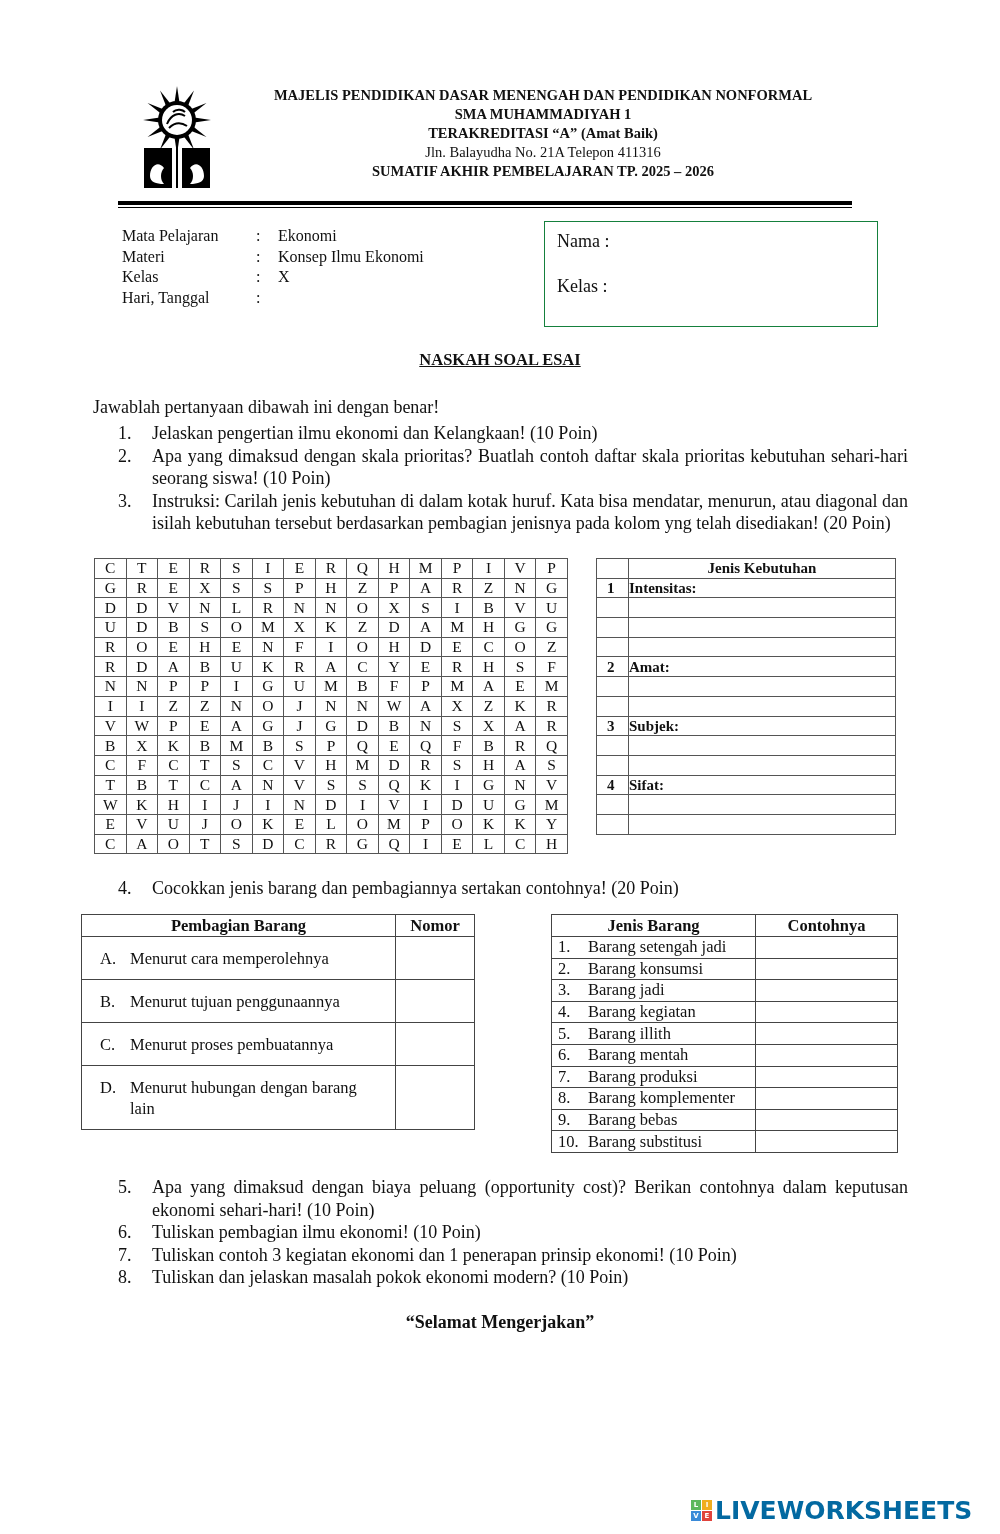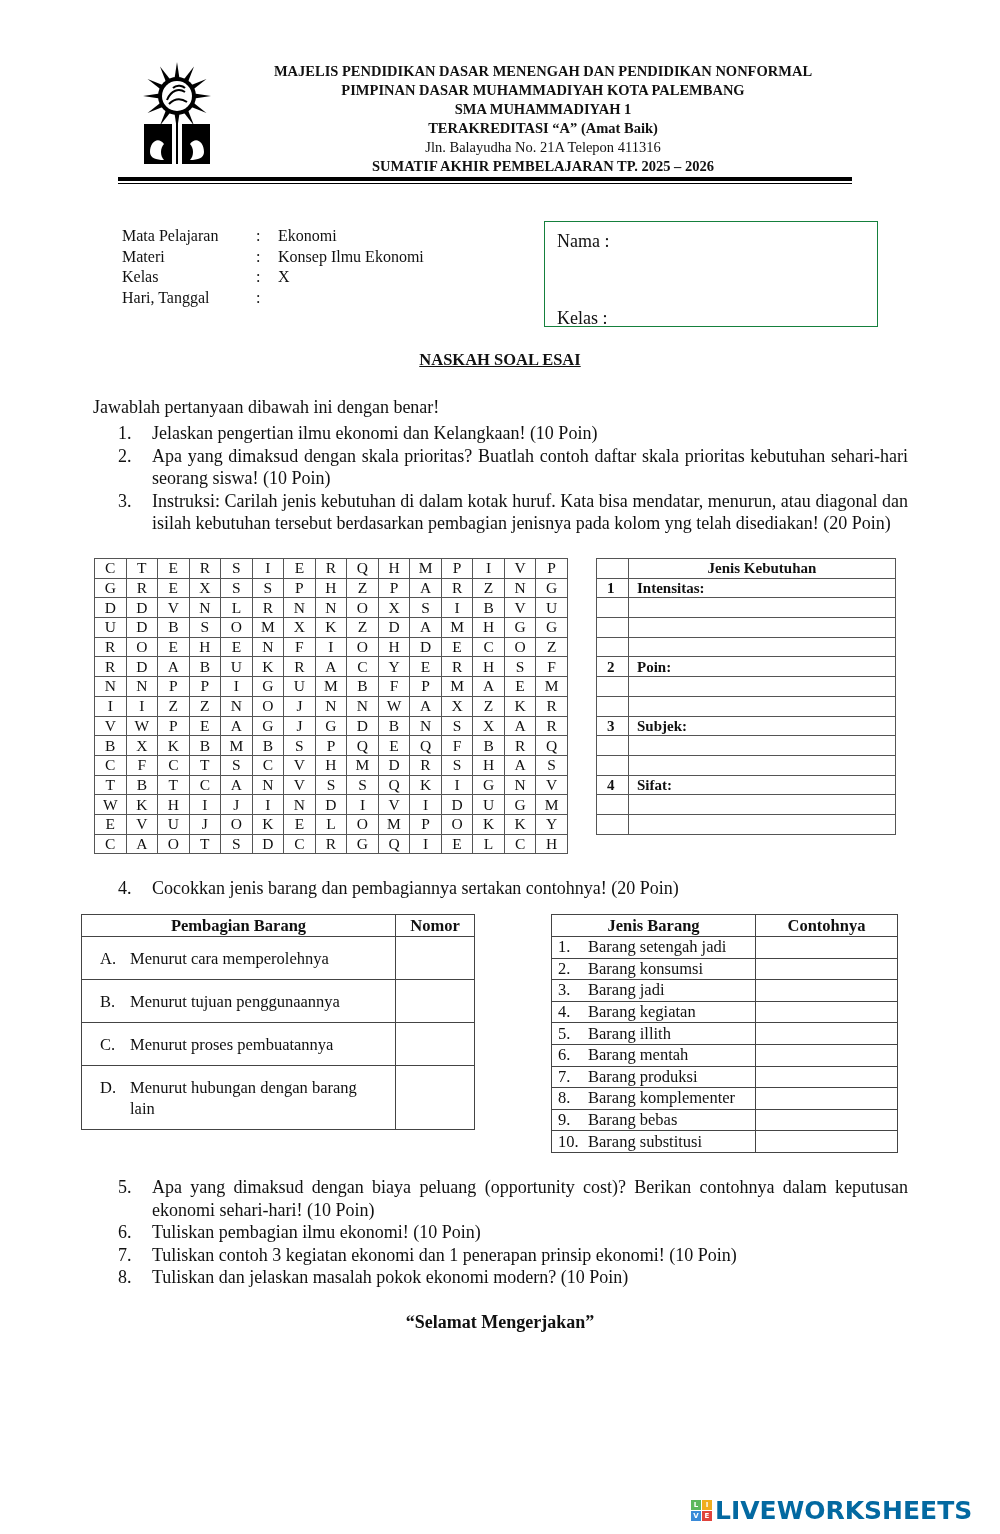--- a/index.html
+++ b/index.html
@@ -1,47 +1,47 @@
 <!DOCTYPE html>
 <html><head>
   <meta charset="utf-8">
   <style>
     * { box-sizing: border-box; margin: 0; padding: 0; }
     html, body { width: 1000px; height: 1534px; background: #ffffff; }
     body { position: relative; font-family: "Liberation Serif", "DejaVu Serif", serif; color: #111; overflow: hidden; }
 
-    .kop { position: absolute; left: 118px; top: 58px; width: 734px; height: 124px; }
+    .kop { position: absolute; left: 118px; top: 82px; width: 734px; height: 124px; }
     .kop-logo { position: absolute; left: 18px; top: 4px; width: 82px; height: 104px; }
     .kop-text { position: absolute; left: 110px; top: 4px; width: 630px; text-align: center; font-size: 14.5px; line-height: 19px; }
     .kop-text .b { font-weight: bold; }
     .kop-line1 { position: absolute; left: 0; top: 119px; width: 734px; height: 4px; background: #000; }
     .kop-line2 { position: absolute; left: 0; top: 125px; width: 734px; height: 1px; background: #000; }
 
     .info { position: absolute; left: 122px; top: 226px; font-size: 16px; line-height: 20.5px; }
     .info-row { display: flex; }
     .info-label { width: 134px; }
     .info-colon { width: 22px; }
     .namebox { position: absolute; left: 544px; top: 221px; width: 334px; height: 106px; border: 1px solid #15803d; font-size: 18px; }
     .namebox .nm { position: absolute; left: 12px; top: 9px; }
-    .namebox .kl { position: absolute; left: 12px; top: 54px; margin-top: 32px; }
+    .namebox .kl { position: absolute; left: 12px; top: 54px; }
 
     .title { position: absolute; left: 0; width: 1000px; top: 350px; text-align: center; font-weight: bold; font-size: 16.5px; text-decoration: underline; }
     .intro { position: absolute; left: 93px; top: 397px; font-size: 18px; }
 
     .qlist { position: absolute; left: 118px; width: 790px; font-size: 18px; line-height: 22.5px; }
     .q { display: flex; text-align: justify; }
     .q .num { width: 34px; flex: none; }
     .q .txt { flex: 1; }
 
     table { border-collapse: collapse; }
     .grid { position: absolute; left: 94px; top: 558px; width: 474px; font-size: 15.5px; }
     .grid td { border: 1px solid #555; text-align: center; height: 19.7px; width: 31.6px; padding: 0; line-height: 18px; }
 
     .kebutuhan { position: absolute; left: 596px; top: 558px; width: 300px; font-size: 15px; }
-    .kebutuhan td, .kebutuhan th { border: 1px solid #555; height: 19.7px; padding: 0 8px; line-height: 18px; }
+    .kebutuhan td, .kebutuhan th { border: 1px solid #555; height: 19.7px; padding: 0 0; line-height: 18px; }
     .kebutuhan th { font-weight: bold; text-align: center; }
     .kebutuhan td.n { width: 32px; text-align: left; font-weight: bold; padding-left: 10px; }
     .kebutuhan td.l { font-weight: bold; }
 
     .pembagian { position: absolute; left: 81px; top: 914px; width: 394px; font-size: 16.5px; }
     .pembagian th, .pembagian td { border: 1px solid #444; }
     .pembagian th { height: 22px; font-weight: bold; text-align: center; }
     .pembagian td.t { padding: 0 10px 0 18px; height: 43px; line-height: 21px; }
     .pembagian td.t .row { display: flex; }
     .pembagian td.t .let { width: 30px; flex: none; }
@@ -87,21 +87,20 @@
       <path d="M-10,4 C-6,-6 2,-8 8,-4 M-8,8 C-2,2 4,2 10,6 M-4,-8 C0,-12 6,-10 8,-8" stroke="#000" stroke-width="2" fill="none"></path>
     </g>
     <rect x="40" y="50" width="2" height="52" fill="#000"></rect>
     <path d="M8,62 L36,62 L36,102 L8,102 Z" fill="#000"></path>
     <path d="M46,62 L74,62 L74,102 L46,102 Z" fill="#000"></path>
     <path d="M14,90 C14,80 22,74 28,82 C24,86 24,94 28,98 C20,98 14,96 14,90 Z" fill="#fff"></path>
     <path d="M68,90 C68,80 60,74 54,82 C58,86 58,94 54,98 C62,98 68,96 68,90 Z" fill="#fff"></path>
   </svg>
   <div class="kop-text">
     <div class="b">MAJELIS PENDIDIKAN DASAR MENENGAH DAN PENDIDIKAN NONFORMAL</div>
-    <div class="b">PIMPINAN DASAR MUHAMMADIYAH KOTA PALEMBANG</div>
     <div class="b">SMA MUHAMMADIYAH 1</div>
     <div class="b">TERAKREDITASI “A” (Amat Baik)</div>
     <div>Jln. Balayudha No. 21A Telepon 411316</div>
     <div class="b">SUMATIF AKHIR PEMBELAJARAN TP. 2025 – 2026</div>
   </div>
   <div class="kop-line1"></div>
   <div class="kop-line2"></div>
 </div>
 
 <div class="info">
@@ -429,21 +428,21 @@
       <tr>
         <td class="n"></td>
         <td class="l"></td>
       </tr>
       <tr>
         <td class="n"></td>
         <td class="l"></td>
       </tr>
       <tr>
         <td class="n">2</td>
-        <td class="l">Poin:</td>
+        <td class="l">Amat:</td>
       </tr>
       <tr>
         <td class="n"></td>
         <td class="l"></td>
       </tr>
       <tr>
         <td class="n"></td>
         <td class="l"></td>
       </tr>
       <tr>

